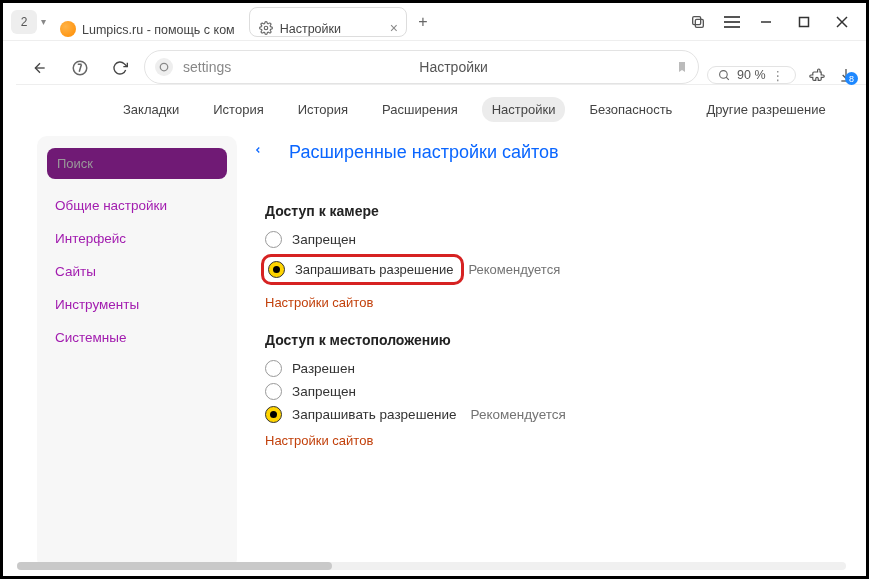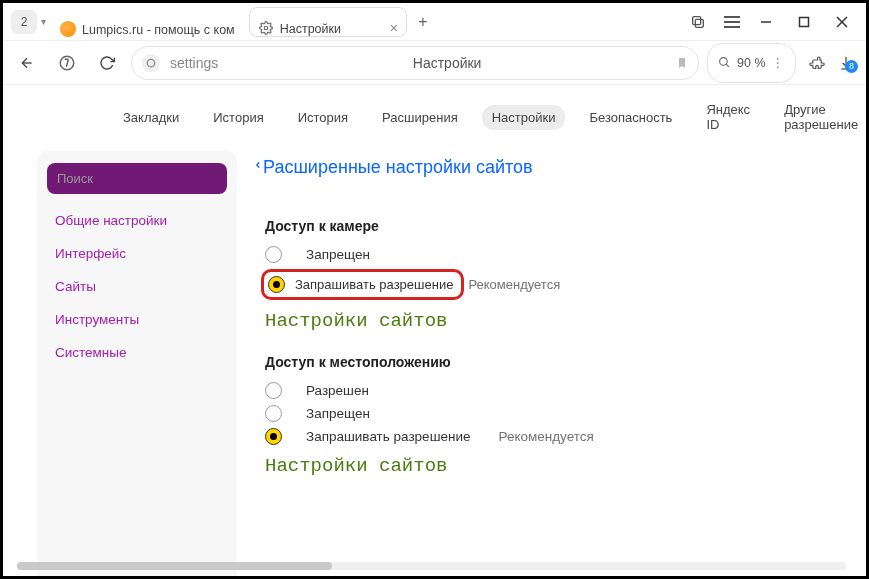--- a/index.html
+++ b/index.html
@@ -54,25 +54,26 @@
   .favicon.gear { display:flex; align-items:center; justify-content:center; font-size:14px; color:#666; }
   .tab-close { color:#888; font-size:14px; margin-left:4px; }
   .newtab { width:24px; height:24px; display:flex; align-items:center; justify-content:center; color:#666; font-size:16px; margin-left:4px;}
   .titlebar-spacer { flex: 1; }
   .win-controls { display:flex; gap: 22px; align-items:center; padding-right: 12px; color:#444; }
   .win-controls .sq { width:16px; height:16px; display:flex; align-items:center; justify-content:center; font-size:15px; }
   .icon-btn { color:#555; font-size:15px; }
 
   .addrbar {
     display: flex;
-    align-items: center;
+    align-items: flex-end;
     height: 44px;
     padding: 0 8px;
     gap: 8px;
     border-bottom: 1px solid #eee;
+    margin-left: 13px;
   }
   .circ-btn {
     width: 32px; height: 32px;
     display:flex; align-items:center; justify-content:center;
     border-radius: 50%;
     color: #555;
     font-size: 16px;
   }
   .addr-box {
     flex: 1;
@@ -86,21 +87,21 @@
     color: #666;
     background: #fff;
   }
   .addr-lock { width:18px; height:18px; border-radius:50%; background:#eee; display:flex; align-items:center; justify-content:center; font-size:10px; color:#888;}
   .addr-url { color:#888; font-size:14px; }
   .addr-title { flex:1; text-align:center; color:#555; font-size:14px; }
   .addr-bookmark { color:#aaa; font-size:14px; }
   .zoom-pill {
     border: 1px solid #e3e3e3;
     border-radius: 16px;
-    height: 40px;
+    height: 18px;
     display:flex; align-items:center;
     padding: 0 10px;
     gap: 6px;
     color:#555;
     font-size:12.5px;
   }
   .right-icons { display:flex; gap:12px; align-items:center; padding: 0 4px; }
   .download-badge {
     position: relative;
     color:#555;
@@ -149,50 +150,50 @@
     color:#a21caf;
   }
   .panel {
     flex:1;
     background:#fff;
     overflow-y: auto;
     padding-bottom: 10px;
   }
   .panel-header {
     display:flex;
-    gap:0;
+    gap:26px;
     color:#0a66ff;
     font-size: 18px;
     font-weight: 500;
     padding: 6px 0 18px 2px;
   }
   .section-title {
     font-weight: bold;
     font-size: 14px;
     margin: 22px 0 12px 14px;
     color:#222;
   }
   .radio-row {
     display:flex;
     align-items:center;
-    gap:24px;
+    gap:10px;
     margin: 6px 0 6px 14px;
     font-size:13.5px;
   }
   .radio {
     width:17px; height:17px;
     border:1.5px solid #999;
     border-radius:50%;
     display:flex; align-items:center; justify-content:center;
     background:#fff;
   }
   .radio.checked { border-color:#333; background:#ffd400; }
   .radio.checked .dot-inner { width:7px; height:7px; background:#000; border-radius:50%; }
   .reco { color:#737373; margin-left:4px; }
-  .link { color:#4d7c0f; font-size:19px; margin: 10px 0 0 14px; display:block;font-family:Liberation Mono, monospace; }
+  .link { color:#c2410c; font-size:13px; margin: 10px 0 0 14px; display:block; }
   .highlight-box {
     border: 3px solid #d62222;
     border-radius: 10px;
     padding: 4px 8px 4px 4px;
     display:inline-flex;
     align-items:center;
     gap:10px;
     margin-left: 10px;
   }
   .bottom-scrollbar {
@@ -334,21 +335,20 @@
   </div>
 </div>
 
 <div class="topnav">
   <span class="nav-item">Закладки</span>
   <span class="nav-item">История</span>
   <span class="nav-item">История</span>
   <span class="nav-item">Расширения</span>
   <span class="nav-item active">Настройки</span>
   <span class="nav-item">Безопасность</span>
-  <span class="nav-item">Яндекс ID</span>
   <span class="nav-item">Другие разрешение</span>
 </div>
 
 <div class="content">
   <div class="sidebar">
     <div class="search-box">Поиск</div>
     <div class="side-item">Общие настройки</div>
     <div class="side-item">Интерфейс</div>
     <div class="side-item">Сайты</div>
     <div class="side-item">Инструменты</div>

